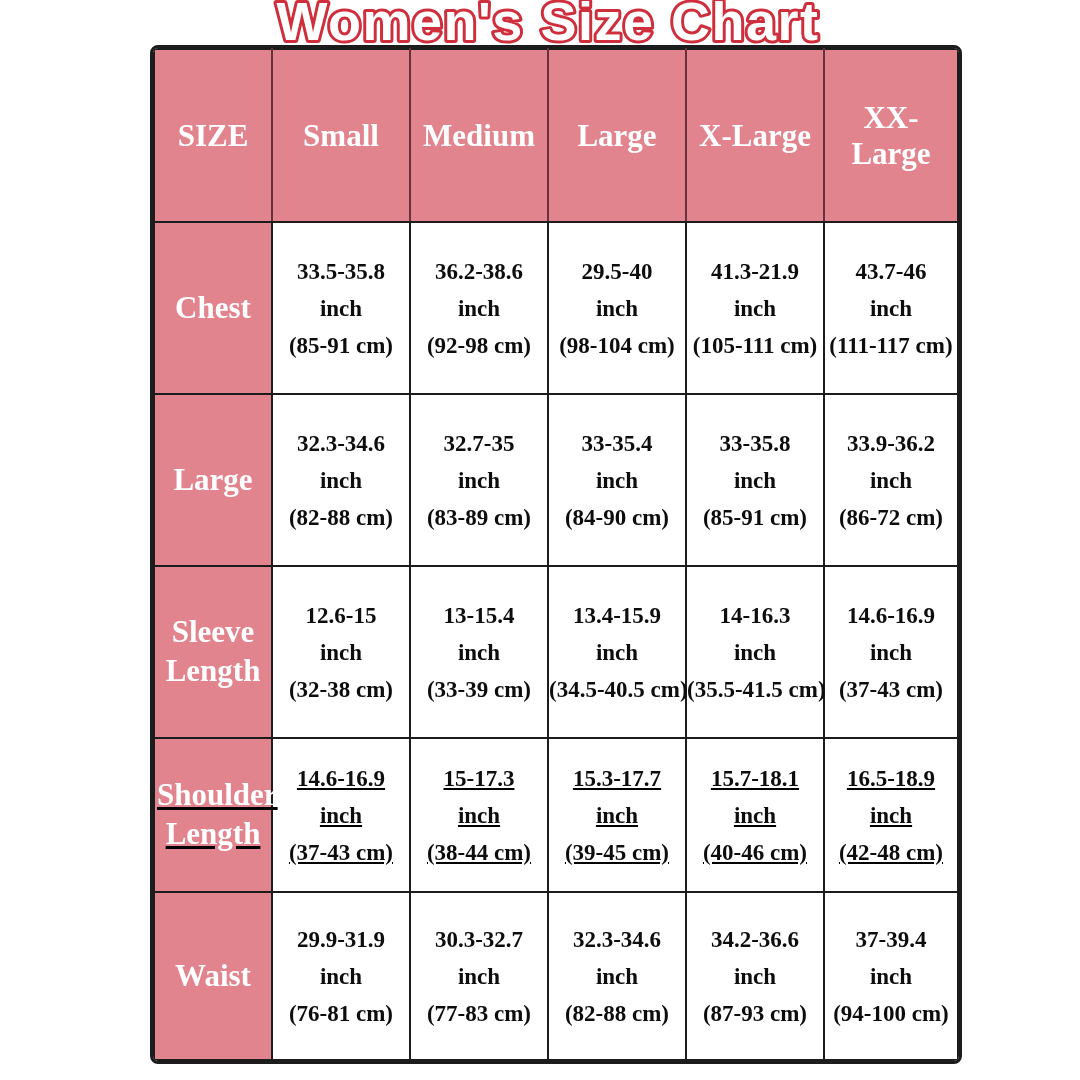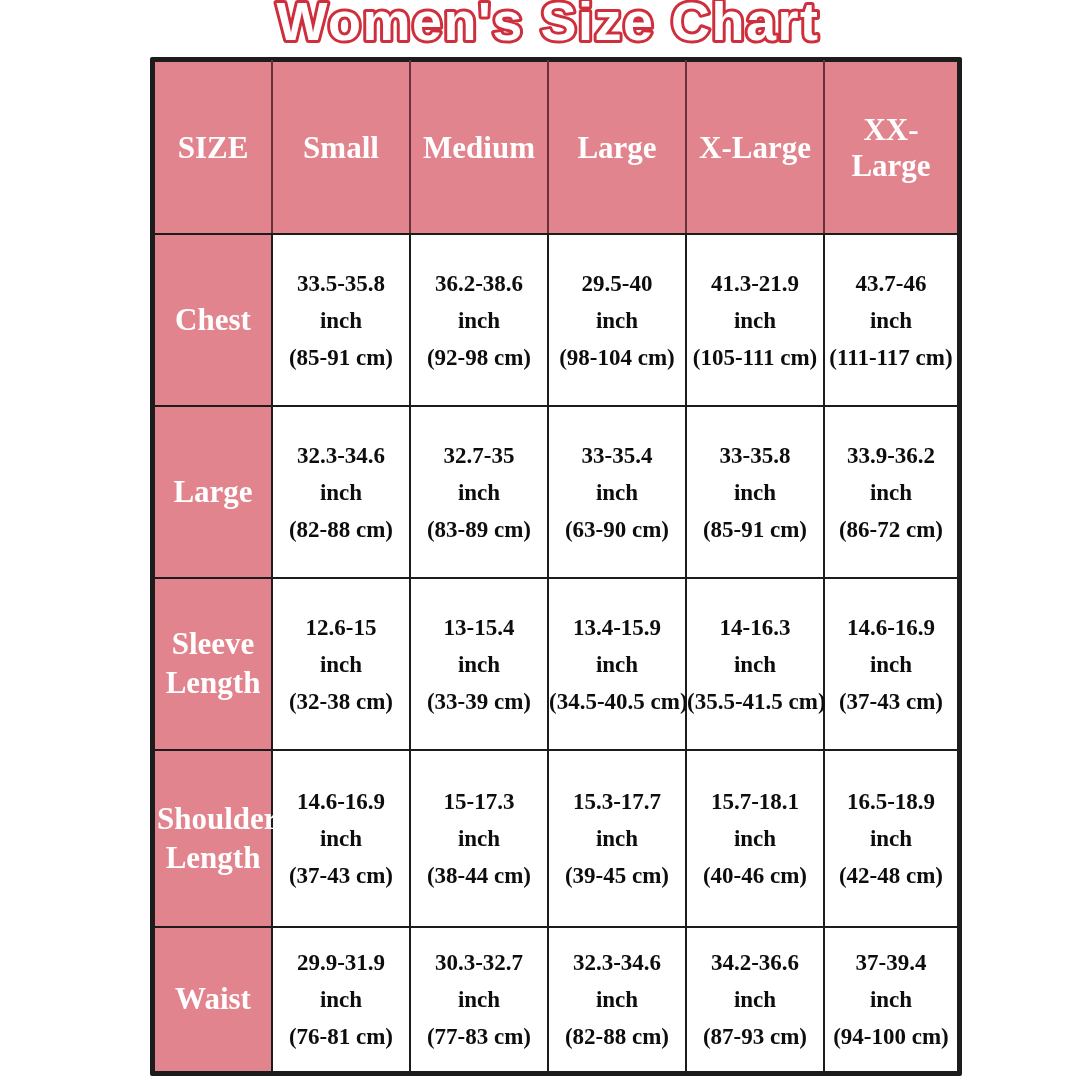--- a/index.html
+++ b/index.html
@@ -15,41 +15,41 @@
     font-family:"Liberation Serif", serif;
   }
   .title-svg{position:absolute;top:-6px;left:0;}
   .title-svg text{
     font-family:"Liberation Sans", sans-serif;
     font-weight:bold;font-size:54px;letter-spacing:1.5px;
     fill:#ffffff;stroke:var(--title-red);stroke-width:6px;
     paint-order:stroke;stroke-linejoin:round;
   }
   .table-wrap{
-    position:absolute;left:150px;top:57px;width:806px;height:1013px;
-    border:3px solid var(--border);border-radius:2px;overflow:hidden;background:#ffffff;
+    position:absolute;left:150px;top:45px;width:806px;height:1013px;
+    border:3px solid var(--border);border-radius:8px;overflow:hidden;background:#ffffff;
   }
   table{width:100%;height:100%;border-collapse:collapse;table-layout:fixed;}
   col.c0{width:118px;}
   col.c1,col.c2,col.c3,col.c4{width:138px;}
   th,td{border:2px solid var(--border);text-align:center;vertical-align:middle;padding:0;}
   thead tr{height:173px;}
   thead th{
     background:var(--pink);color:#ffffff;font-size:31px;font-weight:bold;
     padding:0 12px;line-height:1.15;
     border-left-color:var(--hdr-div);border-right-color:var(--hdr-div);
   }
   thead th:first-child{border-left-color:var(--border);}
   thead th:last-child{border-right-color:var(--border);}
   tbody th.row-label{
     background:var(--pink);color:#ffffff;font-size:31px;font-weight:bold;
     padding:0 2px;line-height:1.25;text-align:center;
   }
   tbody tr:nth-child(-n+3){height:172px;}
-  tbody tr:nth-child(4){height:177px;}
+  tbody tr:nth-child(4){height:154px;text-decoration:underline;}
   td{font-size:23px;font-weight:bold;color:var(--value-text);}
   .cell-line{white-space:nowrap;line-height:37px;}
 </style>
 </head>
 <body>
 
 <div class="canvas">
 
   <svg class="title-svg" width="1080" height="60" viewBox="0 0 1080 60">
     <text x="548" y="46" text-anchor="middle">Women's Size Chart</text>
@@ -112,21 +112,21 @@
               <div class="cell-line">(82-88 cm)</div>
             </td>
             <td>
               <div class="cell-line">32.7-35</div>
               <div class="cell-line">inch</div>
               <div class="cell-line">(83-89 cm)</div>
             </td>
             <td>
               <div class="cell-line">33-35.4</div>
               <div class="cell-line">inch</div>
-              <div class="cell-line">(63-90 cm)</div>
+              <div class="cell-line">(84-90 cm)</div>
             </td>
             <td>
               <div class="cell-line">33-35.8</div>
               <div class="cell-line">inch</div>
               <div class="cell-line">(85-91 cm)</div>
             </td>
             <td>
               <div class="cell-line">33.9-36.2</div>
               <div class="cell-line">inch</div>
               <div class="cell-line">(86-72 cm)</div>

